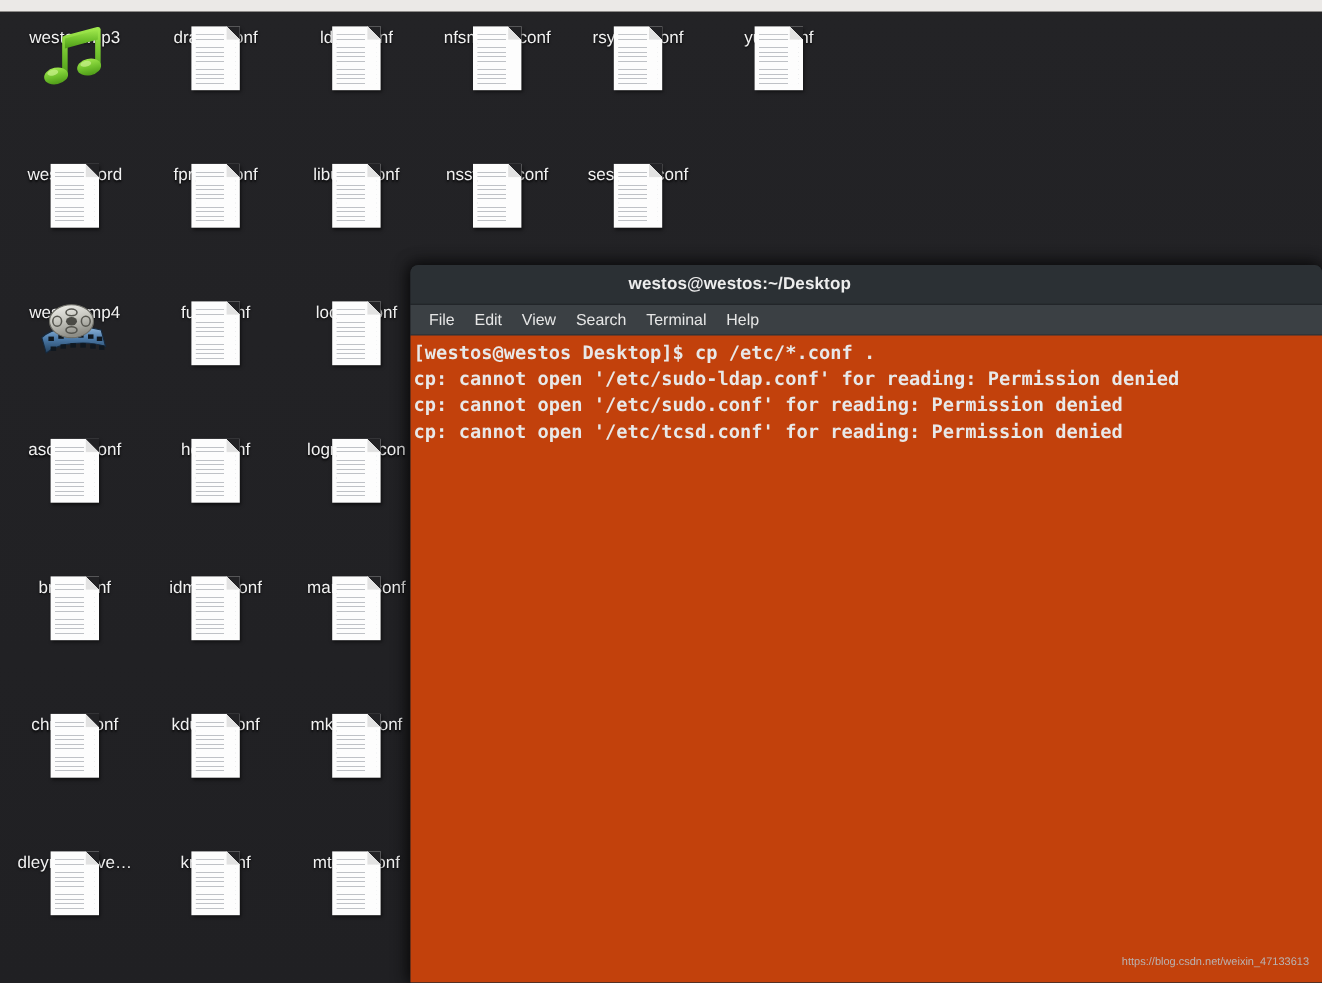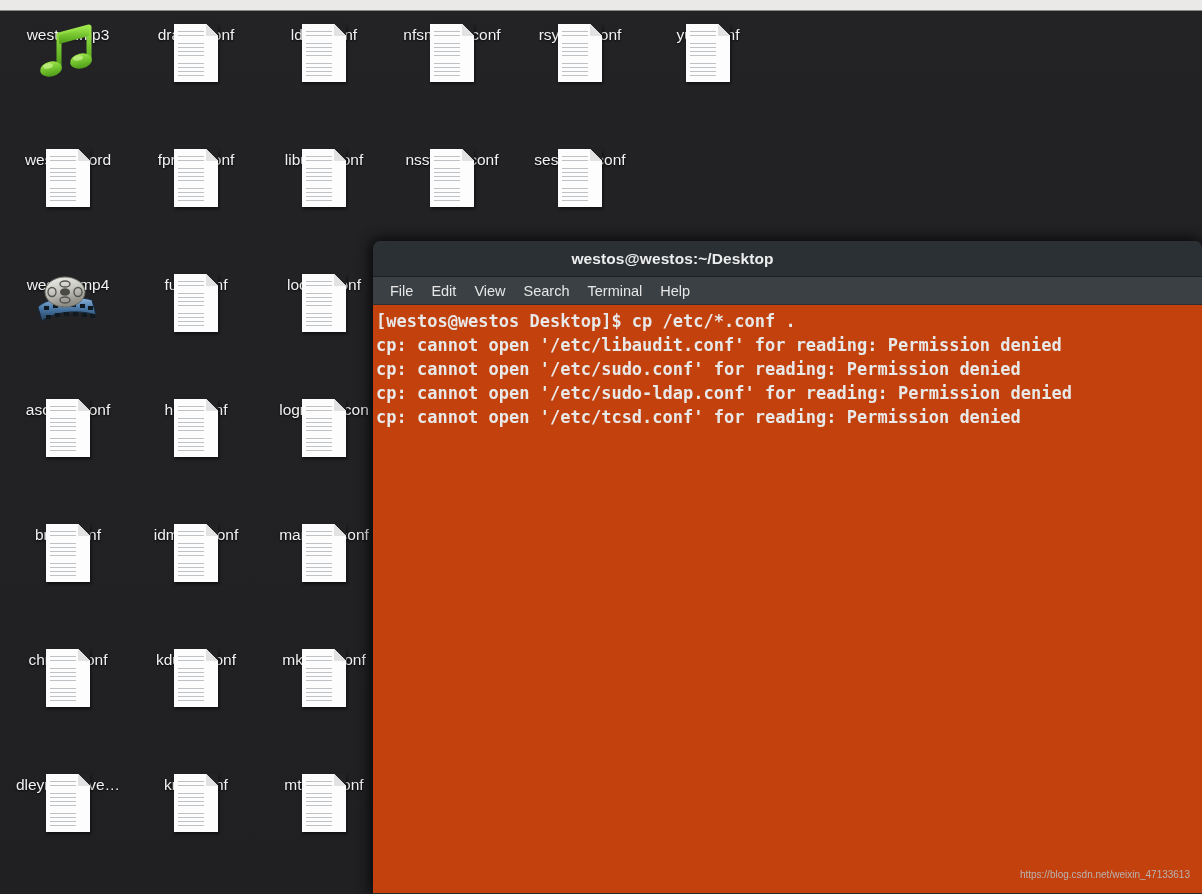--- a/index.html
+++ b/index.html
@@ -421,22 +421,21 @@
       <span class="menu-item">File</span>
       <span class="menu-item">Edit</span>
       <span class="menu-item">View</span>
       <span class="menu-item">Search</span>
       <span class="menu-item">Terminal</span>
       <span class="menu-item">Help</span>
     </div>
 
     <div id="term-body">
       <div class="term-line">[westos@westos Desktop]$ cp /etc/*.conf .</div>
-      <div class="term-line">cp: cannot open '/etc/libaudit.conf' for reading: Permission denied</div>
+      <div class="term-line">cp: cannot open '/etc/sudo-ldap.conf' for reading: Permission denied</div>
       <div class="term-line">cp: cannot open '/etc/sudo.conf' for reading: Permission denied</div>
-      <div class="term-line">cp: cannot open '/etc/sudo-ldap.conf' for reading: Permission denied</div>
       <div class="term-line">cp: cannot open '/etc/tcsd.conf' for reading: Permission denied</div>
     </div>
 
     <div id="watermark">https://blog.csdn.net/weixin_47133613</div>
   </div>
 
 </div>
 
 </body></html>

